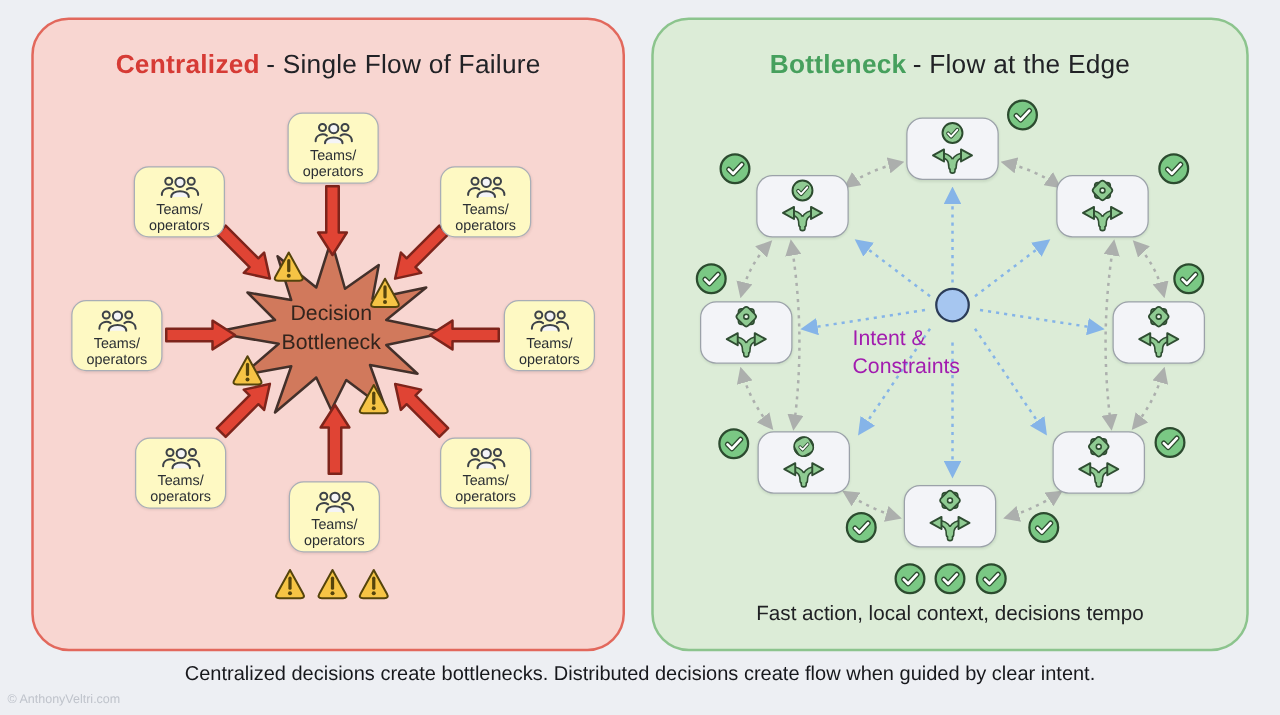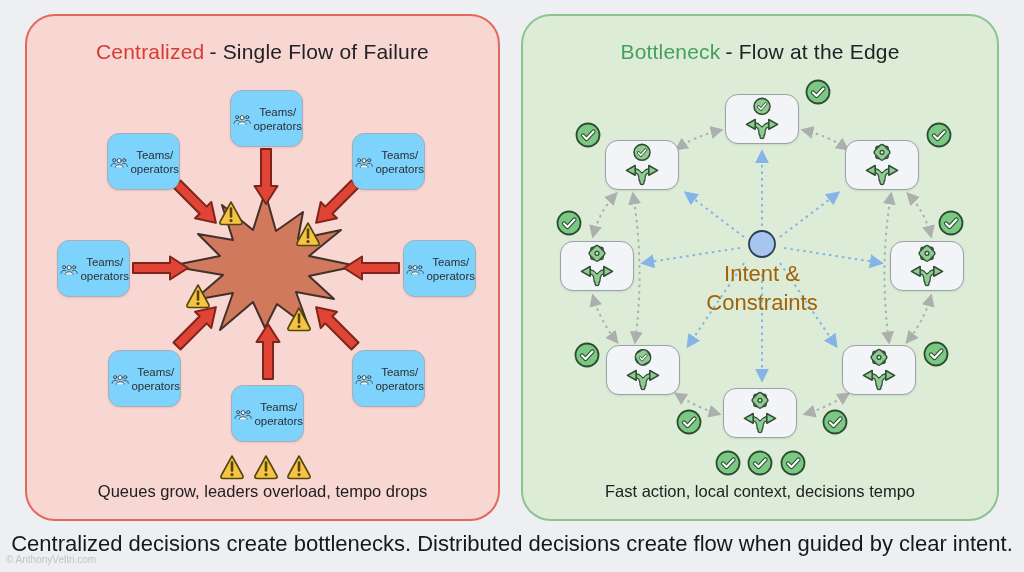--- a/index.html
+++ b/index.html
@@ -3,42 +3,42 @@
 <meta charset="utf-8">
 <style>
   html,body{margin:0;padding:0;background:#edeff3;}
   .stage{position:relative;width:1024px;height:572px;background:#edeff3;overflow:hidden;
          font-family:"Liberation Sans", sans-serif;color:#1c1d20;}
   .panel{position:absolute;top:14px;height:507px;border-radius:30px;box-sizing:border-box;}
   .panel-left{left:25px;width:475px;background:#f8d6d1;border:2.5px solid #e2685c;}
   .panel-right{left:521px;width:478px;background:#dcecd7;border:2.5px solid #8cc48d;}
   .panel-title{position:absolute;top:24px;left:0;width:100%;text-align:center;
                font-size:21px;font-weight:500;color:#212226;letter-spacing:.2px;}
-  .panel-title .hl{font-weight:400;}
+  .panel-title .hl{font-weight:700;}
   .panel-title .hl-red{color:#d63b35;}
   .panel-title .hl-green{color:#46a05d;}
   .panel-title .rest{margin-left:5px;}
   .svg-layer{position:absolute;left:0;top:0;}
-  .team-box{position:absolute;width:73px;height:57px;background:#7dd3fc;border:1.5px solid #a9aeb6;
-            border-radius:12px;box-sizing:border-box;display:flex;
+  .team-box{position:absolute;width:73px;height:57px;background:#fef9c3;border:1.5px solid #a9aeb6;
+            border-radius:12px;box-sizing:border-box;display:flex;flex-direction:column;
             align-items:center;justify-content:flex-start;padding-top:3px;
             box-shadow:0 1px 2px rgba(60,30,30,.10);}
   .team-label{font-size:11.5px;line-height:1.16;text-align:center;color:#2b2f34;margin-top:-1px;}
   .preline{white-space:pre-line;}
   .burst-label{position:absolute;left:158px;top:224px;width:160px;text-align:center;
                font-size:17px;font-weight:500;color:#33241d;line-height:1.35;}
   .panel-bottom-text{position:absolute;left:0;top:466px;width:100%;text-align:center;
                      font-size:16.5px;font-weight:500;color:#202124;}
   .node-box{position:absolute;width:74px;height:50px;background:#f3f4f8;border:1.5px solid #9ba1a9;
             border-radius:13px;box-sizing:border-box;display:flex;align-items:center;justify-content:center;
             box-shadow:0 1px 2px rgba(30,60,30,.10);}
-  .intent-label{position:absolute;left:159px;top:244px;width:160px;text-align:center;
-                font-size:22px;font-weight:500;color:#a16207;line-height:1.3;}
+  .intent-label{position:absolute;left:159px;top:244px;width:160px;text-align:left;
+                font-size:17px;font-weight:500;color:#a21caf;line-height:1.3;}
   .caption{position:absolute;left:0;top:531px;width:100%;text-align:center;
-           font-size:22px;color:#17181c;}
+           font-size:16px;color:#17181c;}
   .watermark{position:absolute;left:6px;top:554px;font-size:10px;color:#bfc3cb;}
   .red-arrow{fill:#e04434;stroke:#7e241b;stroke-width:2;stroke-linejoin:round;}
   .burst{fill:#d1795c;stroke:#43302a;stroke-width:2;stroke-linejoin:round;}
   .ring{fill:none;stroke:#acafad;stroke-width:2;stroke-dasharray:2.5 4;}
   .radial{fill:none;stroke:#85b4e8;stroke-width:2;stroke-dasharray:2.5 4;}
 </style>
 </head>
 <body>
 
 <div class="stage">
@@ -129,20 +129,22 @@
         <use href="#warn" transform="translate(204,197)"></use>
         <use href="#warn" transform="translate(281,218)"></use>
         <use href="#warn" transform="translate(171,280)"></use>
         <use href="#warn" transform="translate(272,303)"></use>
         <use href="#warn" transform="translate(205,451)"></use>
         <use href="#warn" transform="translate(239,451)"></use>
         <use href="#warn" transform="translate(272,451)"></use>
       </g>
     </svg>
 
+    <div class="burst-label preline">Decision
+Bottleneck</div>
 
     <div class="team-box" style="left:203px;top:74px">
       <svg width="40" height="26" viewBox="-20 -13 40 26">
           <use href="#ppl"></use>
         </svg>
       <div class="team-label preline">Teams/
 operators</div>
     </div>
     <div class="team-box" style="left:80px;top:117px">
       <svg width="40" height="26" viewBox="-20 -13 40 26">
@@ -187,21 +189,20 @@
 operators</div>
     </div>
     <div class="team-box" style="left:325px;top:334px">
       <svg width="40" height="26" viewBox="-20 -13 40 26">
           <use href="#ppl"></use>
         </svg>
       <div class="team-label preline">Teams/
 operators</div>
     </div>
 
-    <div class="panel-bottom-text">Queues grow, leaders overload, tempo drops</div>
   </div>
 
   <div class="panel panel-right">
     <div class="panel-title">
       <span class="hl hl-green">Bottleneck</span><span class="rest">- Flow at the Edge</span>
     </div>
 
     <svg class="svg-layer" width="473" height="502" viewBox="0 0 473 502">
       <g>
         <path class="ring" d="M198,114 Q172,120 154,133" marker-start="url(#mgray)" marker-end="url(#mgray)"></path>

